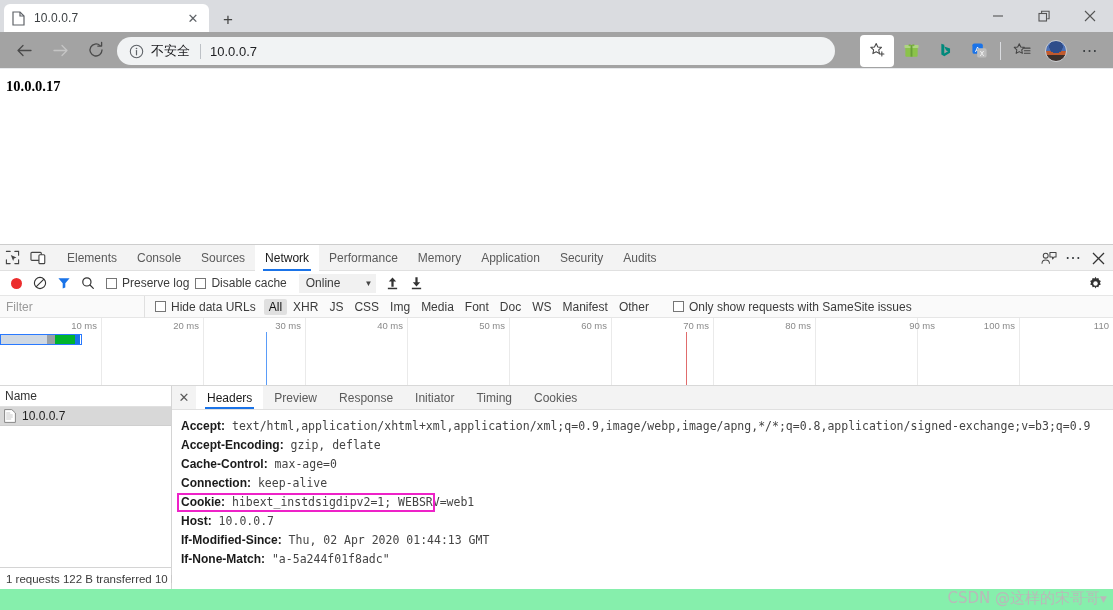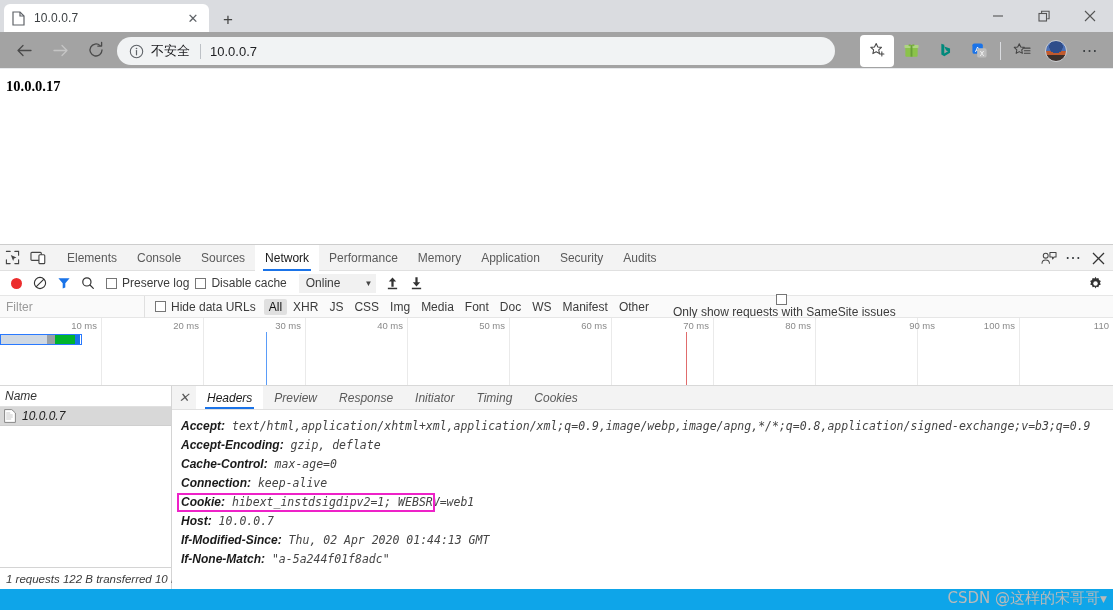--- a/index.html
+++ b/index.html
@@ -71,21 +71,21 @@
   }
   .dots { font-size:16px; color:#3c4043; letter-spacing:1px; line-height:1; }
 
   
   .viewport { position:absolute; left:0; top:69px; width:1113px; height:175px; background:#fff; }
   .page-text { position:absolute; left:6px; top:9px; font-size:14.5px; color:#000;
                font-family:"Liberation Serif", serif; font-weight:bold;text-align:right; }
 
   
   .devtools { position:absolute; left:0; top:244px; width:1113px; height:366px;
-              background:#0ea5e9; border-top:1px solid #cdcdcd; }
+              background:#86efac; border-top:1px solid #cdcdcd; }
 
   .dt-tabbar { position:relative; height:26px; background:#f3f3f3;
                border-bottom:1px solid #e0e0e0; display:flex; align-items:center; }
   .dt-iconbtn { width:25px; height:26px; display:flex; align-items:center; justify-content:center; }
   .dt-iconbtn svg { display:block; }
   .dt-tabs { display:flex; align-items:stretch; height:26px; margin-left:7px; }
   .dt-tab { padding:0 10px; display:flex; align-items:center; font-size:12px;
             color:#5a5a5a; position:relative; white-space:nowrap; }
   .dt-tab.active { color:#1a1a1a; background:#fff; }
   .dt-tab.active::after {
@@ -108,36 +108,36 @@
 
   .dt-filterbar { position:relative; height:22px; background:#fafafa;
                   border-bottom:1px solid #e6e6e6; display:flex; align-items:center; }
   .filter-input { width:145px; height:22px; display:flex; align-items:center;
                   padding-left:6px; font-size:12px; color:#9a9a9a;
                   border-right:1px solid #e0e0e0; }
   .fb-chk { display:flex; align-items:center; margin-left:10px; font-size:12px; color:#3b3b3b; white-space:nowrap; }
   .types { display:flex; align-items:flex-end; margin-left:8px; }
   .type { font-size:12px; color:#3b3b3b; padding:1px 5px; margin-right:1px; border-radius:2px; white-space:nowrap; }
   .type.sel { background:#e0e0e0; color:#111; }
-  .ss-chk { display:flex; align-items:center; margin-left:18px; font-size:12px; color:#3b3b3b; white-space:nowrap;flex-direction:column; }
+  .ss-chk { display:flex; align-items:center; margin-left:18px; font-size:12px; color:#3b3b3b; white-space:nowrap; }
 
   
   .overview { position:relative; height:68px; background:#fff; border-bottom:1px solid #d8d8d8;
               overflow:hidden; }
   .ov-grid { position:absolute; inset:0; }
   .ov-tickline { position:absolute; top:0; bottom:0; width:1px; background:#eaeaea; }
   .ov-ticklabel { position:absolute; top:2px; font-size:9.5px; color:#8a8a8a;
                   transform:translateX(-100%); padding-right:4px; white-space:nowrap; }
   .ov-bar { position:absolute; left:0; top:16px; height:11px; width:82px;
             border:1.5px solid #2979ff; background:#fff; }
   .ov-seg { position:absolute; top:0; bottom:0; }
   .ov-event { position:absolute; top:14px; bottom:0; width:1.4px; }
 
   
-  .dt-split { position:relative; height:203px; display:flex;font-style:italic; }
+  .dt-split { position:relative; height:203px; display:flex; }
   .req-panel { width:172px; flex:0 0 auto; border-right:1px solid #d4d4d4;
                display:flex; flex-direction:column; background:#fff; }
   .req-header { height:21px; border-bottom:1px solid #e0e0e0; display:flex; align-items:center;
                 padding-left:5px; font-size:12px; color:#333; }
   .req-list { flex:1 1 auto; position:relative; }
   .req-row { height:19px; display:flex; align-items:center; padding-left:4px;
              background:#d8d8d8; border-bottom:1px solid #cfcfcf; }
   .req-row .doc-ico { width:12px; height:14px; margin-right:6px; flex:0 0 auto; }
   .req-row .nm { font-size:12px; color:#222; }
   .status-bar { height:22px; border-top:1px solid #d4d4d4; display:flex; align-items:center;

